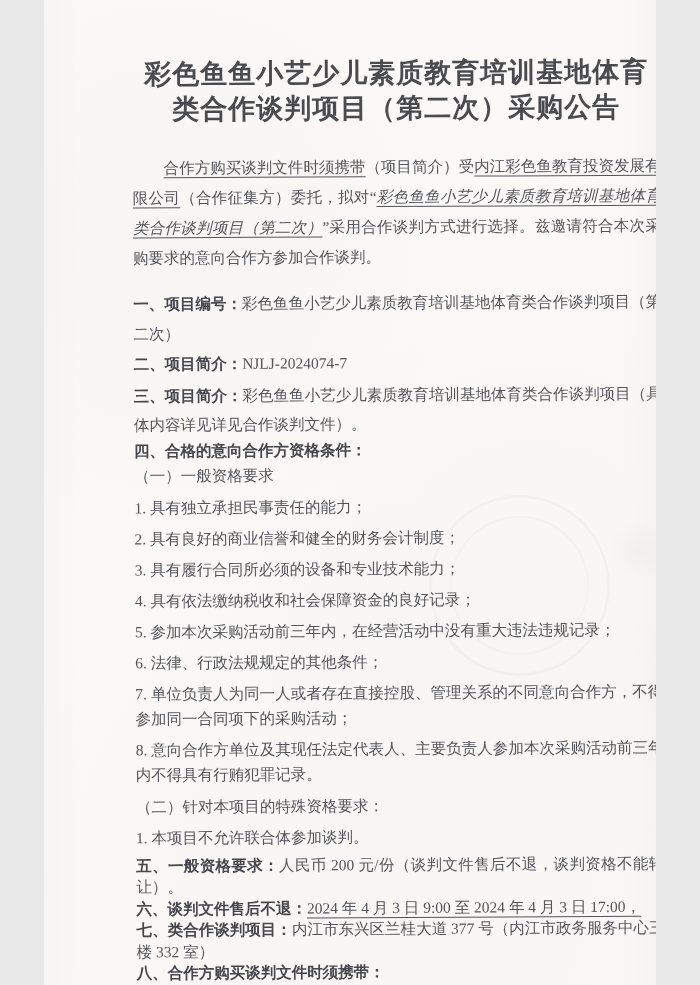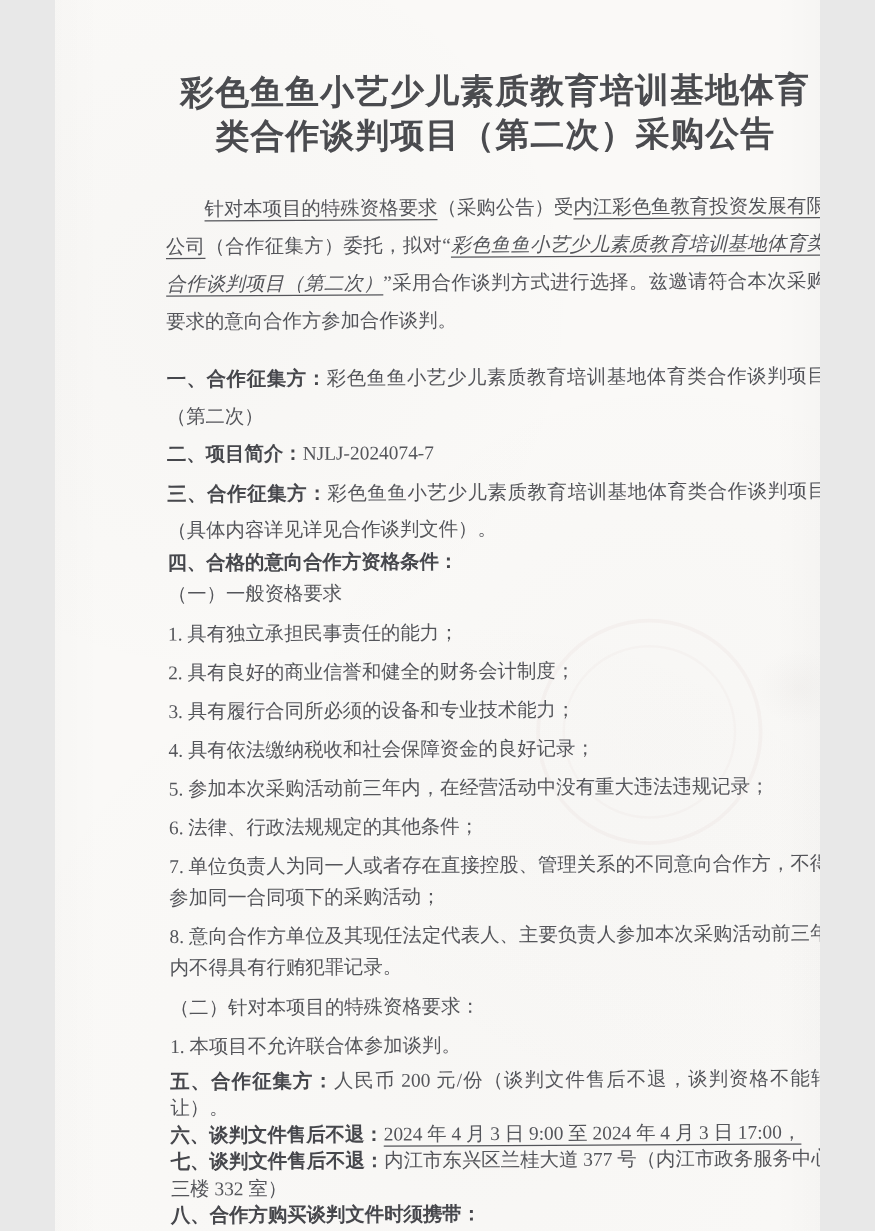--- a/index.html
+++ b/index.html
@@ -66,47 +66,47 @@
   <div class="stamp"></div>
   <div class="smudge"></div>
 
   <div class="doc">
 
     <div class="title">
       <div>彩色鱼鱼小艺少儿素质教育培训基地体育</div>
       <div>类合作谈判项目（第二次）采购公告</div>
     </div>
 
-    <p class="intro"><span class="u">针对本项目的特殊资格要求</span><span>（采购公告）受</span><span class="u">内江彩色鱼教育投资发展有限公司</span><span>（合作征集方）委托，拟对“</span><span class="u proj">彩色鱼鱼小艺少儿素质教育培训基地体育类合作谈判项目（第二次）</span><span>”采用合作谈判方式进行选择。兹邀请符合本次采购要求的意向合作方参加合作谈判。</span></p>
+    <p class="intro"><span class="u">合作方购买谈判文件时须携带</span><span>（项目简介）受</span><span class="u">内江彩色鱼教育投资发展有限公司</span><span>（合作征集方）委托，拟对“</span><span class="u proj">彩色鱼鱼小艺少儿素质教育培训基地体育类合作谈判项目（第二次）</span><span>”采用合作谈判方式进行选择。兹邀请符合本次采购要求的意向合作方参加合作谈判。</span></p>
 
-    <div class="sec s1"><span class="lbl">一、合作征集方：</span><span>彩色鱼鱼小艺少儿素质教育培训基地体育类合作谈判项目（第二次）</span></div>
+    <div class="sec s1"><span class="lbl">一、项目编号：</span><span>彩色鱼鱼小艺少儿素质教育培训基地体育类合作谈判项目（第二次）</span></div>
 
     <div class="sec s2"><span class="lbl">二、项目简介：</span><span>NJLJ-2024074-7</span></div>
 
-    <div class="sec s3"><span class="lbl">三、合作征集方：</span><span>彩色鱼鱼小艺少儿素质教育培训基地体育类合作谈判项目（具体内容详见详见合作谈判文件）。</span></div>
+    <div class="sec s3"><span class="lbl">三、项目简介：</span><span>彩色鱼鱼小艺少儿素质教育培训基地体育类合作谈判项目（具体内容详见详见合作谈判文件）。</span></div>
 
     <div class="sec s4"><span class="lbl">四、合格的意向合作方资格条件：</span></div>
 
     <div class="gen-heading">（一）一般资格要求</div>
 
     <div>
       <div class="item">1. 具有独立承担民事责任的能力；</div>
       <div class="item">2. 具有良好的商业信誉和健全的财务会计制度；</div>
       <div class="item">3. 具有履行合同所必须的设备和专业技术能力；</div>
       <div class="item">4. 具有依法缴纳税收和社会保障资金的良好记录；</div>
       <div class="item">5. 参加本次采购活动前三年内，在经营活动中没有重大违法违规记录；</div>
       <div class="item">6. 法律、行政法规规定的其他条件；</div>
       <div class="item">7. 单位负责人为同一人或者存在直接控股、管理关系的不同意向合作方，不得参加同一合同项下的采购活动；</div>
       <div class="item">8. 意向合作方单位及其现任法定代表人、主要负责人参加本次采购活动前三年内不得具有行贿犯罪记录。</div>
     </div>
 
     <div class="special-heading">（二）针对本项目的特殊资格要求：</div>
     <div class="item">1. 本项目不允许联合体参加谈判。</div>
 
     <div class="bottom">
-      <div class="bline"><span class="lbl">五、合作征集方：</span><span>人民币 200 元/份（谈判文件售后不退，谈判资格不能转让）。</span></div>
+      <div class="bline"><span class="lbl">五、一般资格要求：</span><span>人民币 200 元/份（谈判文件售后不退，谈判资格不能转让）。</span></div>
       <div class="bline"><span class="lbl">六、谈判文件售后不退：</span><span class="u">2024 年 4 月 3 日 9:00 至 2024 年 4 月 3 日 17:00，</span></div>
-      <div class="bline"><span class="lbl">七、谈判文件售后不退：</span><span>内江市东兴区兰桂大道 377 号（内江市政务服务中心三楼 332 室）</span></div>
+      <div class="bline"><span class="lbl">七、类合作谈判项目：</span><span>内江市东兴区兰桂大道 377 号（内江市政务服务中心三楼 332 室）</span></div>
       <div class="bline"><span class="lbl">八、合作方购买谈判文件时须携带：</span></div>
     </div>
 
   </div>
 </div>
 
 </body></html>

